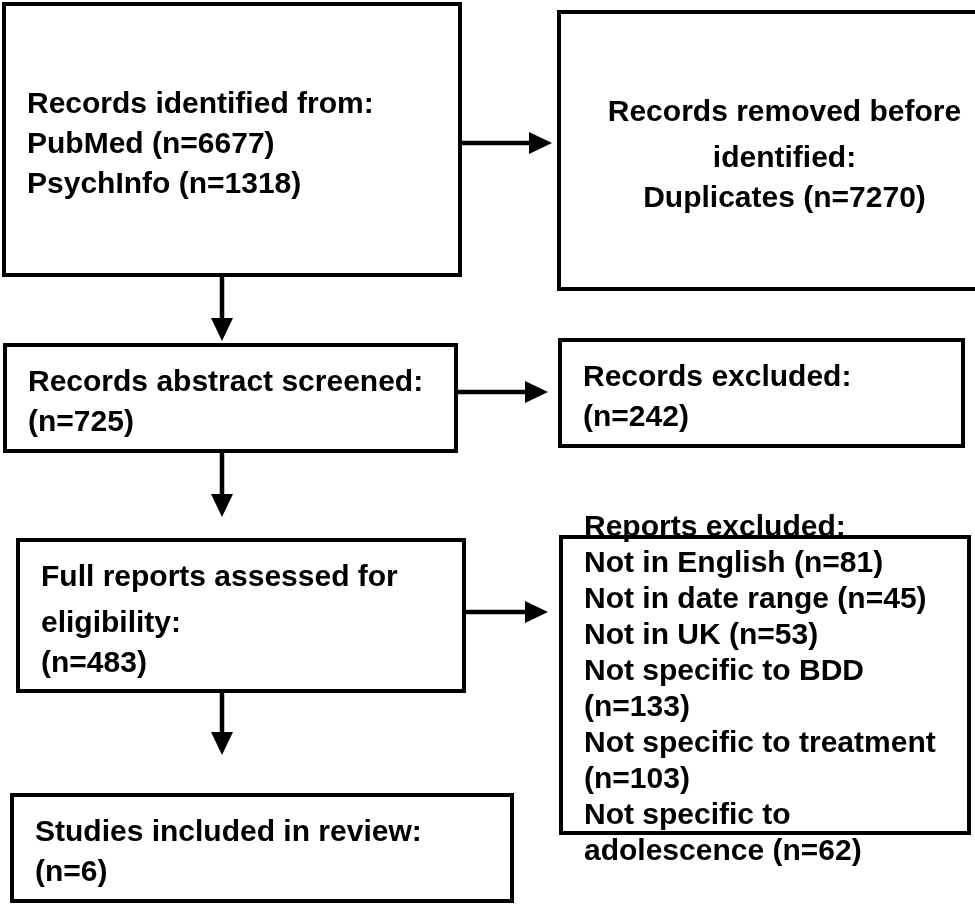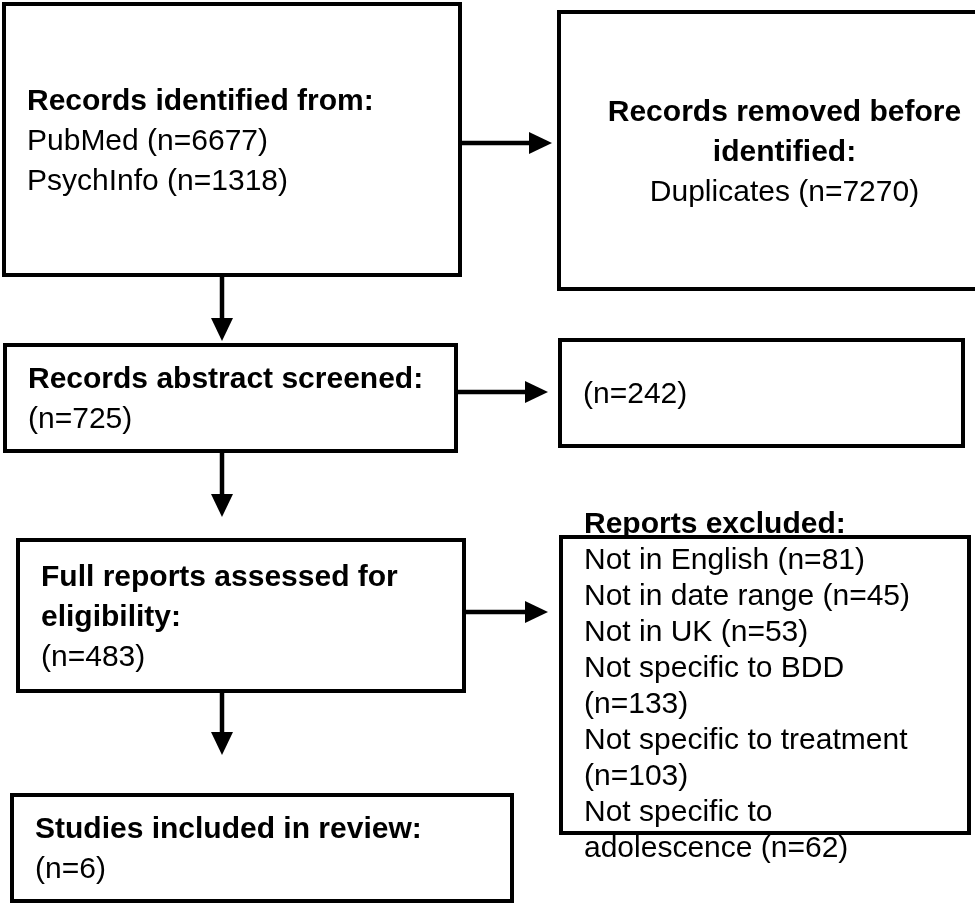--- a/index.html
+++ b/index.html
@@ -22,22 +22,22 @@
     border: 4px solid #000000;
     background: #ffffff;
     display: flex;
     flex-direction: column;
     justify-content: center;
     padding: 6px 18px 6px 21px;
     font-size: 30px;
     line-height: 40px;
     color: #000000;
   }
-  .box .title { font-weight: bold; }
-  .box .line { font-weight: normal; }
+  .box .title { font-weight: bold; margin-top: 6px; }
+  .box .line { font-weight: bold; }
 
   #box-identified   { left: 2px;   top: 2px;   width: 460px; height: 275px; }
   #box-removed      { left: 557px; top: 10px;   width: 452px; height: 281px; text-align: center; }
   #box-screened     { left: 3px;   top: 343px; width: 455px; height: 110px; }
   #box-rec-excluded { left: 558px; top: 338px; width: 407px; height: 110px; }
   #box-assessed     { left: 16px;   top: 538px; width: 450px; height: 155px; }
   #box-rep-excluded { left: 559px; top: 535px; width: 412px; height: 300px; line-height: 36px; }
   #box-included     { left: 10px;  top: 793px; width: 504px; height: 110px; }
 
   #arrow-layer {
@@ -92,20 +92,21 @@
     <div class="title">identified:</div>
     <div class="line">Duplicates (n=7270)</div>
   </div>
 
   <div class="box" id="box-screened">
     <div class="title">Records abstract screened:</div>
     <div class="line">(n=725)</div>
   </div>
 
   <div class="box" id="box-rec-excluded">
+    <div class="title">Records excluded:</div>
     <div class="line">(n=242)</div>
   </div>
 
   <div class="box" id="box-assessed">
     <div class="title">Full reports assessed for</div>
     <div class="title">eligibility:</div>
     <div class="line">(n=483)</div>
   </div>
 
   <div class="box" id="box-rep-excluded">

